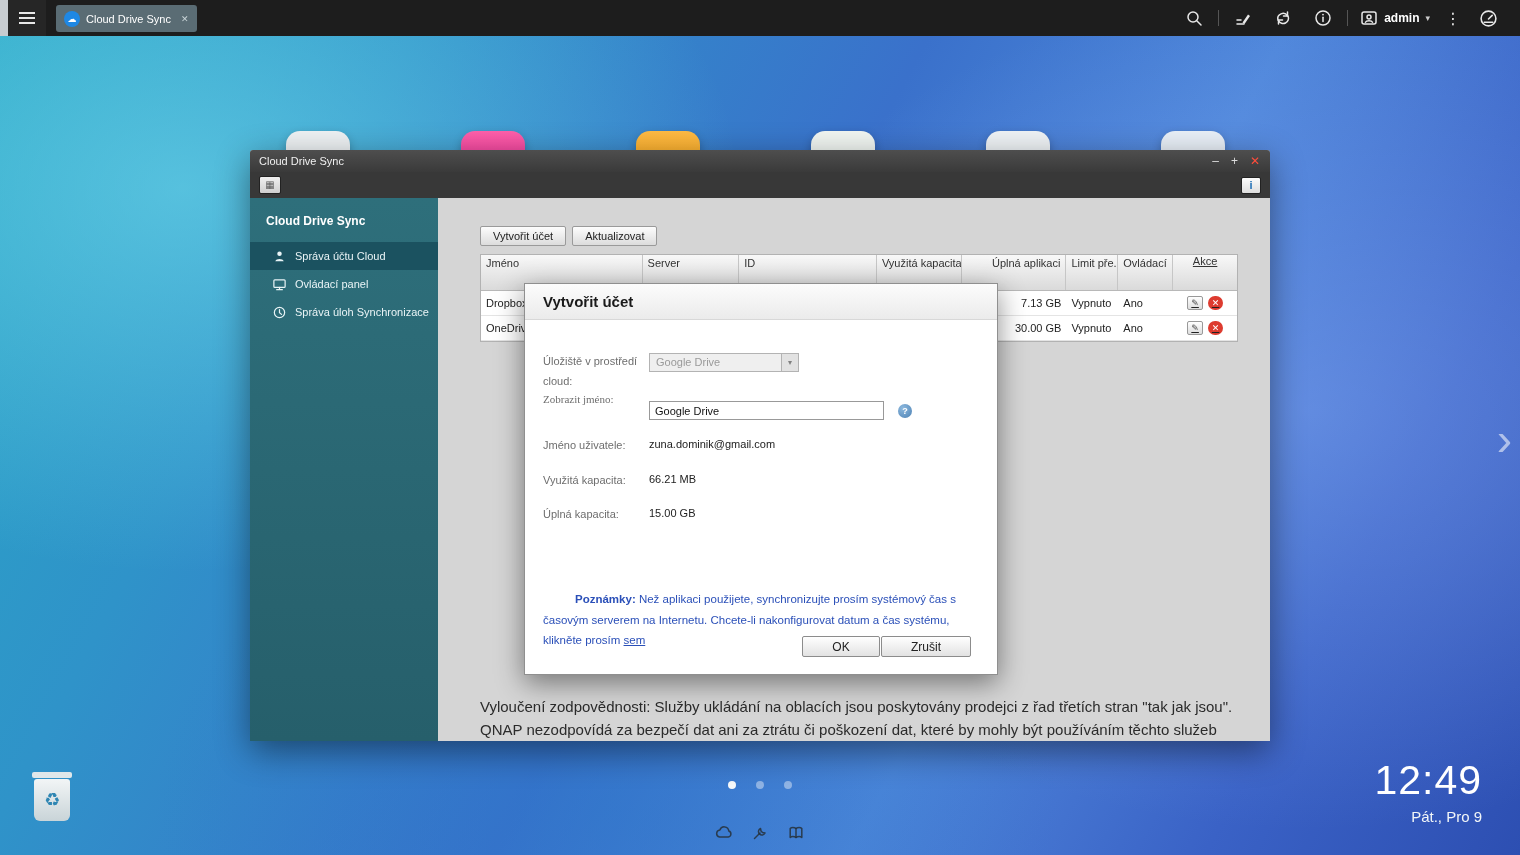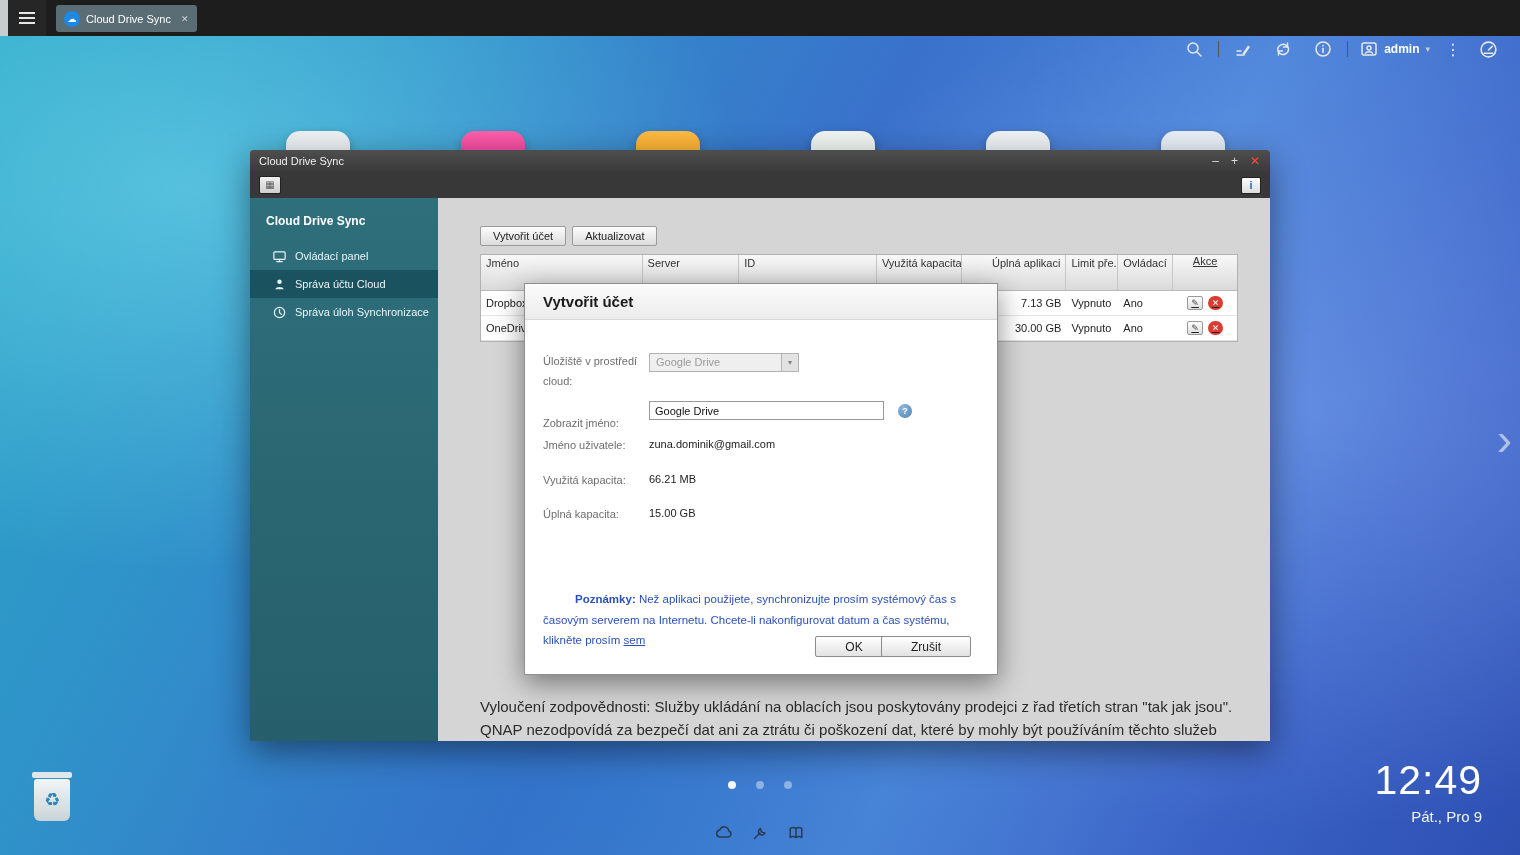--- a/index.html
+++ b/index.html
@@ -26,21 +26,21 @@
   .edge-strip { position:absolute; left:0; top:0; width:8px; height:36px; background:#c7ccd0; }
   .hamburger { position:absolute; left:8px; top:0; width:38px; height:36px; background:#262626;
                display:flex; flex-direction:column; justify-content:center; align-items:center; gap:3px; cursor:pointer; }
   .hamburger i { display:block; width:16px; height:2px; background:#e8e8e8; }
   .app-tab { position:absolute; left:56px; top:5px; height:27px; padding:0 8px; background:#5a6c74;
              border-radius:3px; display:flex; align-items:center; gap:6px; cursor:pointer; }
   .app-tab .tab-ico { width:16px; height:16px; border-radius:50%; background:#1e88e5; color:#fff;
              font-size:9px; line-height:16px; text-align:center; }
   .app-tab .tab-label { color:#fff; font-size:11px; }
   .app-tab .tab-close { color:#c9d4d8; font-size:9px; margin-left:4px; }
-  .topbar-right { position:absolute; right:12px; top:0; height:36px; display:flex; align-items:center; gap:0;margin-top:31px; }
+  .topbar-right { position:absolute; right:12px; top:0; height:36px; display:flex; align-items:center; gap:0; }
   .tb-ico { width:40px; height:36px; display:flex; align-items:center; justify-content:center; cursor:pointer; }
   .tb-div { width:1px; height:16px; background:#555; margin:0 4px; }
   .tb-svg { stroke:#e8e8e8; fill:none; stroke-width:1.5; stroke-linecap:round; }
   .admin-group { display:flex; align-items:center; gap:6px; padding:0 8px; cursor:pointer; }
   .admin-label { color:#fff; font-size:12px; font-weight:bold; }
   .admin-caret { color:#ccc; font-size:9px; }
   .overflow-dots { color:#e8e8e8; font-size:16px; width:30px; text-align:center; cursor:pointer; }
   
   .window { position:absolute; left:250px; top:150px; width:1020px; height:591px; z-index:5;
             border-radius:3px 3px 0 0; box-shadow:0 10px 34px rgba(0,0,0,.45); overflow:hidden; background:#d5d5d5; }
@@ -102,21 +102,21 @@
                font-size:11px; padding:0 5px; color:#111; font-family:"Liberation Sans","DejaVu Sans",sans-serif; }
   .help-ico { position:absolute; left:373px; top:120px; width:14px; height:14px; border-radius:50%;
               background:radial-gradient(circle at 35% 30%, #8cb8de, #4d82b4); color:#fff; font-size:9px;
               font-weight:bold; text-align:center; line-height:14px; cursor:pointer; }
   .dlg-note { position:absolute; left:18px; top:305px; width:440px; font-size:11.5px; color:#2a4fb8; line-height:1.8; }
   .dlg-note b { font-weight:bold;padding-left:32px; }
   .dlg-note a { color:#2a4fb8; text-decoration:underline; cursor:pointer; }
   .dlg-btn { position:absolute; top:352px; height:21px; background:linear-gradient(#fff,#e2e2e2);
              border:1px solid #8c8c8c; border-radius:2px; font-size:12px; color:#222; cursor:pointer;
              font-family:"Liberation Sans","DejaVu Sans",sans-serif; }
-  .dlg-ok { left:290px; width:78px; }
+  .dlg-ok { left:277px; width:78px; }
   .dlg-cancel { left:356px; width:90px; }
   
   .recycle-bin { position:absolute; left:24px; top:772px; width:56px; height:62px; text-align:center; cursor:pointer; z-index:3; }
   .bin-lid { width:40px; height:6px; margin:0 auto; background:#dfe7ea; border-radius:2px; }
   .bin-body { width:36px; height:42px; margin:1px auto 0; background:linear-gradient(#f2f5f6,#c9d4d8);
               border-radius:3px 3px 6px 6px; font-size:18px; line-height:42px; color:#2f86b3; }
   .page-dots { position:absolute; left:50%; top:781px; transform:translateX(-50%); display:flex; gap:20px; z-index:3; }
   .dot { width:8px; height:8px; border-radius:50%; background:rgba(255,255,255,.42); cursor:pointer; }
   .dot.active { background:#f7f9fa; }
   .task-icons { position:absolute; left:50%; top:823px; transform:translateX(-50%); display:flex; gap:16px; z-index:3; }
@@ -216,34 +216,34 @@
     </div>
     <div class="toolstrip">
       <span class="grid-btn">▦</span>
       <span class="info-btn">i</span>
     </div>
 
     <div class="win-body">
 
       <div class="sidebar">
         <div class="sb-header">Cloud Drive Sync</div>
+        <div class="sb-item selected">
+          <svg class="sb-svg" width="15" height="15" viewBox="0 0 16 16">
+              <circle cx="8" cy="5" r="2.4" fill="#e8f4f6" stroke="none"></circle>
+              <path d="M3.5 13c.9-3.2 8.1-3.2 9 0z" fill="#e8f4f6" stroke="none"></path>
+            </svg>
+          <span>Správa účtu Cloud</span>
+        </div>
         <div class="sb-item">
           <svg class="sb-svg" width="15" height="15" viewBox="0 0 16 16">
               <rect x="2" y="3" width="12" height="8" rx="1"></rect>
               <line x1="8" y1="11" x2="8" y2="13"></line>
               <line x1="5" y1="13.5" x2="11" y2="13.5"></line>
             </svg>
           <span>Ovládací panel</span>
-        </div>
-        <div class="sb-item selected">
-          <svg class="sb-svg" width="15" height="15" viewBox="0 0 16 16">
-              <circle cx="8" cy="5" r="2.4" fill="#e8f4f6" stroke="none"></circle>
-              <path d="M3.5 13c.9-3.2 8.1-3.2 9 0z" fill="#e8f4f6" stroke="none"></path>
-            </svg>
-          <span>Správa účtu Cloud</span>
         </div>
         <div class="sb-item">
           <svg class="sb-svg" width="15" height="15" viewBox="0 0 16 16">
               <circle cx="8" cy="8" r="5.5"></circle>
               <path d="M8 5v3.2l2.2 1.8"></path>
             </svg>
           <span>Správa úloh Synchronizace</span>
         </div>
       </div>
 
@@ -299,21 +299,21 @@
 
   <div class="dialog">
     <div class="dlg-header">Vytvořit účet</div>
 
     <span class="dlg-label" style="top:68px;">Úložiště v prostředí cloud:</span>
     <div class="dlg-select">
       <span>Google Drive</span>
       <span class="arrow">▾</span>
     </div>
 
-    <span class="dlg-label" style="top:130px;">Zobrazit jméno:</span>
+    <span class="dlg-label" style="top:106px;font-family:Liberation Serif, serif;">Zobrazit jméno:</span>
     <input class="dlg-input" type="text" value="Google Drive" style="">
     <span class="help-ico">?</span>
 
     <span class="dlg-label" style="top:152px;">Jméno uživatele:</span>
     <span class="dlg-value" style="top:154px;">zuna.dominik@gmail.com</span>
 
     <span class="dlg-label" style="top:187px;">Využitá kapacita:</span>
     <span class="dlg-value" style="top:189px;">66.21 MB</span>
 
     <span class="dlg-label" style="top:221px;">Úplná kapacita:</span>

